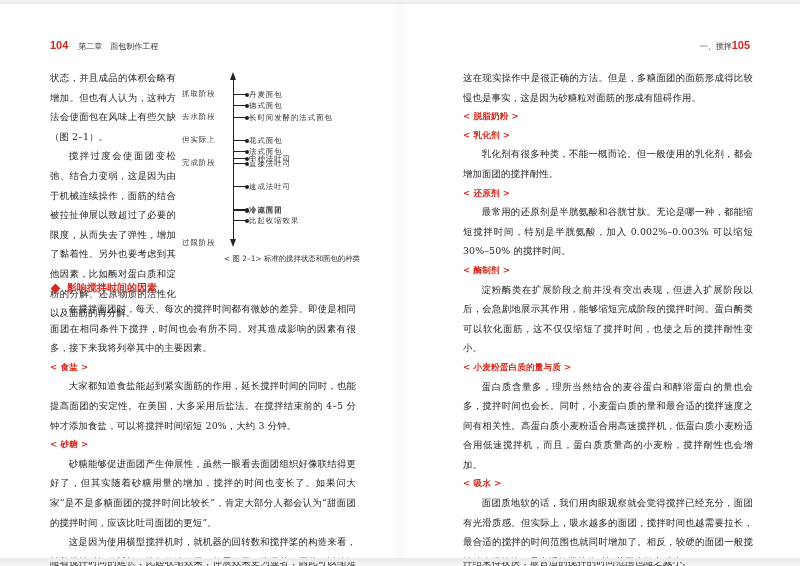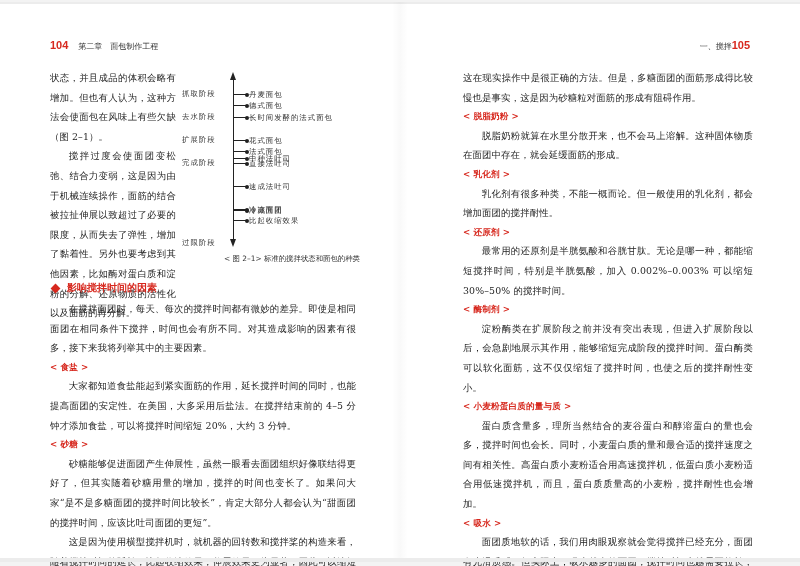--- a/index.html
+++ b/index.html
@@ -82,21 +82,21 @@
       <p>搅拌过度会使面团变松弛、结合力变弱，这是因为由于机械连续操作，面筋的结合被拉扯伸展以致超过了必要的限度，从而失去了弹性，增加了黏着性。另外也要考虑到其他因素，比如酶对蛋白质和淀粉的分解、还原物质的活性化以及面筋的再分解。</p>
     </div>
 
     <div class="diagram">
       <div class="arrow-up"></div>
       <div class="axis"></div>
       <div class="arrow-down"></div>
 
       <span class="stage" style="top:21px">抓取阶段</span>
       <span class="stage" style="top:44px">去水阶段</span>
-      <span class="stage" style="top:67px">扩展阶段</span>
+      <span class="stage" style="top:67px">但实际上</span>
       <span class="stage" style="top:90px">完成阶段</span>
       <span class="stage" style="top:170px">过限阶段</span>
 
       <div class="item" style="top:21px">
           <span class="line"></span>
           <span class="dot"></span>
           <span class="lbl">丹麦面包</span>
         </div>
       <div class="item" style="top:32px">
           <span class="line"></span>
@@ -169,21 +169,20 @@
 
   <div class="page right">
     <div class="running-head">
       <span class="chap">一、搅拌</span>
       <span class="pno">105</span>
     </div>
 
     <div class="main-text body-text">
       <p class="noind">这在现实操作中是很正确的方法。但是，多糖面团的面筋形成得比较慢也是事实，这是因为砂糖粒对面筋的形成有阻碍作用。</p>
       <p class="sub">&lt; 脱脂奶粉 &gt;</p>
-      <p>脱脂奶粉就算在水里分散开来，也不会马上溶解。这种固体物质在面团中存在，就会延缓面筋的形成。</p>
       <p class="sub">&lt; 乳化剂 &gt;</p>
       <p>乳化剂有很多种类，不能一概而论。但一般使用的乳化剂，都会增加面团的搅拌耐性。</p>
       <p class="sub">&lt; 还原剂 &gt;</p>
       <p>最常用的还原剂是半胱氨酸和谷胱甘肽。无论是哪一种，都能缩短搅拌时间，特别是半胱氨酸，加入 0.002%–0.003% 可以缩短 30%–50% 的搅拌时间。</p>
       <p class="sub">&lt; 酶制剂 &gt;</p>
       <p>淀粉酶类在扩展阶段之前并没有突出表现，但进入扩展阶段以后，会急剧地展示其作用，能够缩短完成阶段的搅拌时间。蛋白酶类可以软化面筋，这不仅仅缩短了搅拌时间，也使之后的搅拌耐性变小。</p>
       <p class="sub">&lt; 小麦粉蛋白质的量与质 &gt;</p>
       <p>蛋白质含量多，理所当然结合的麦谷蛋白和醇溶蛋白的量也会多，搅拌时间也会长。同时，小麦蛋白质的量和最合适的搅拌速度之间有相关性。高蛋白质小麦粉适合用高速搅拌机，低蛋白质小麦粉适合用低速搅拌机，而且，蛋白质质量高的小麦粉，搅拌耐性也会增加。</p>
       <p class="sub">&lt; 吸水 &gt;</p>
       <p>面团质地软的话，我们用肉眼观察就会觉得搅拌已经充分，面团有光滑质感。但实际上，吸水越多的面团，搅拌时间也越需要拉长，最合适的搅拌的时间范围也就同时增加了。相反，较硬的面团一般搅拌结束得较快，最合适的搅拌的时间范围也随之减小。</p>

